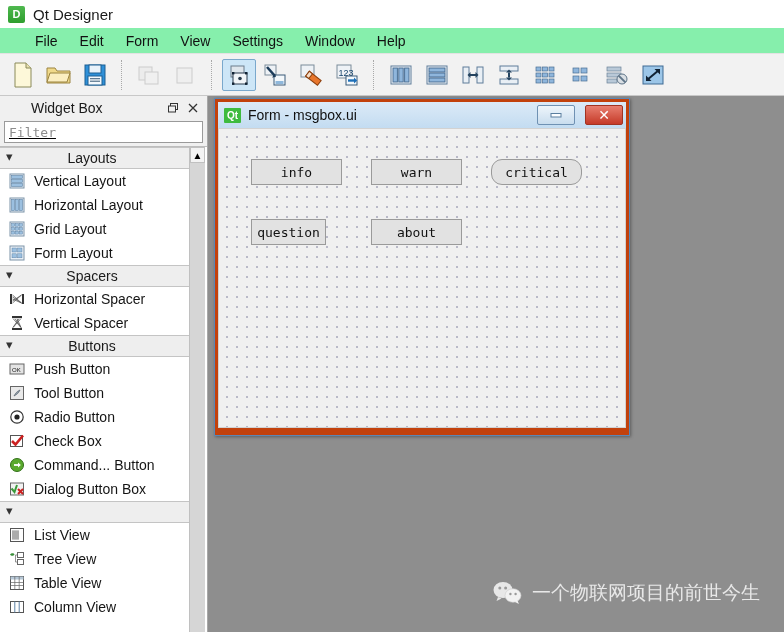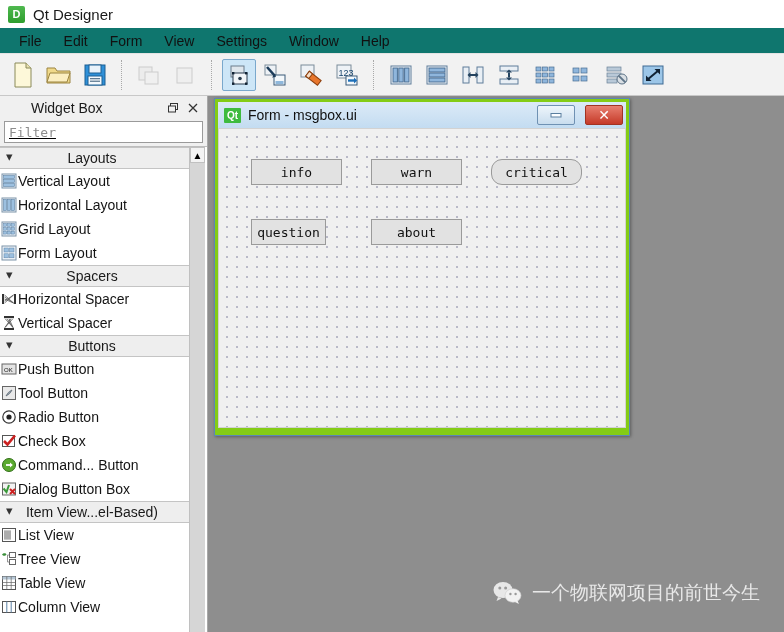--- a/index.html
+++ b/index.html
@@ -31,24 +31,24 @@
     font-size: 11px;
     font-weight: bold;
     display: flex; align-items: center; justify-content: center;
     font-family: "Liberation Sans", sans-serif;
   }
   #app-title { font-size: 15px; color: #1a1a1a; text-align: center; }
 
   
   #menubar {
     height: 26px;
-    background: #0f766e;
+    background: #86efac;
     display: flex;
     align-items: center;
-    padding-left: 8px;
+    padding-left: 24px;
     border-bottom: 1px solid #e3e3e3;
   }
   .menu-item {
     padding: 3px 11px;
     font-size: 14px;
     color: #111;
     cursor: default;
   }
 
   
@@ -141,20 +141,22 @@
     font-size: 13px; color: #333;
   }
   .wb-cat .cat-label {
     width: 100%;
     text-align: center;
     padding-right: 6px;
   }
   .wb-item {
     height: 24px;
     display: flex; align-items: center;
+    gap: 8px;
+    padding-left: 8px;
     background: #fff;
     font-size: 14px;
     color: #141414;
   }
   .wb-ico {
     width: 18px; height: 18px;
     flex: 0 0 18px;
     display: flex; align-items: center; justify-content: center;
   }
 
@@ -172,21 +174,21 @@
     border: 1px solid #c0c0c0;
     display: flex; align-items: center; justify-content: center;
     font-size: 10px;
   }
 
   
   #formwin {
     position: absolute;
     left: 214px; top: 98px;
     width: 416px; height: 338px;
-    background: #84cc16;
+    background: #c2410c;
     border: 1px solid #5b87b5;
     box-shadow: 1px 1px 3px rgba(0,0,0,.35);
     padding: 3px;
   }
   #form-titlebar {
     height: 26px;
     background: linear-gradient(#dceaf7, #c3dcf1);
     display: flex; align-items: center;
     padding-left: 6px;
     gap: 7px;
@@ -589,21 +591,20 @@
               <rect x="1.5" y="2" width="13" height="12" fill="#f2f2f2" stroke="#666"></rect>
           <path d="M2.5 7.5l3 3.5L8 4" stroke="#3a9a3a" stroke-width="2" fill="none"></path>
           <path d="M9 8l5 5M14 8l-5 5" stroke="#cc2020" stroke-width="2"></path>
             </svg>
         </span>
         <span>Dialog Button Box</span>
       </div>
 
       <div class="wb-cat">
         <span class="chev">▾</span>
-        <span class="cat-label">Item View...el-Based)</span>
       </div>
       <div class="wb-item">
         <span class="wb-ico">
           <svg width="16" height="16" viewBox="0 0 16 16">
               <rect x="1.5" y="1.5" width="13" height="13" fill="#fdfdfd" stroke="#555"></rect>
           <rect x="3" y="3" width="7" height="10" fill="#c9c9c9"></rect>
           <g stroke="#777" stroke-width=".7">
                 <path d="M3 5h7M3 7h7M3 9h7M3 11h7"></path>
               </g>
             </svg>

